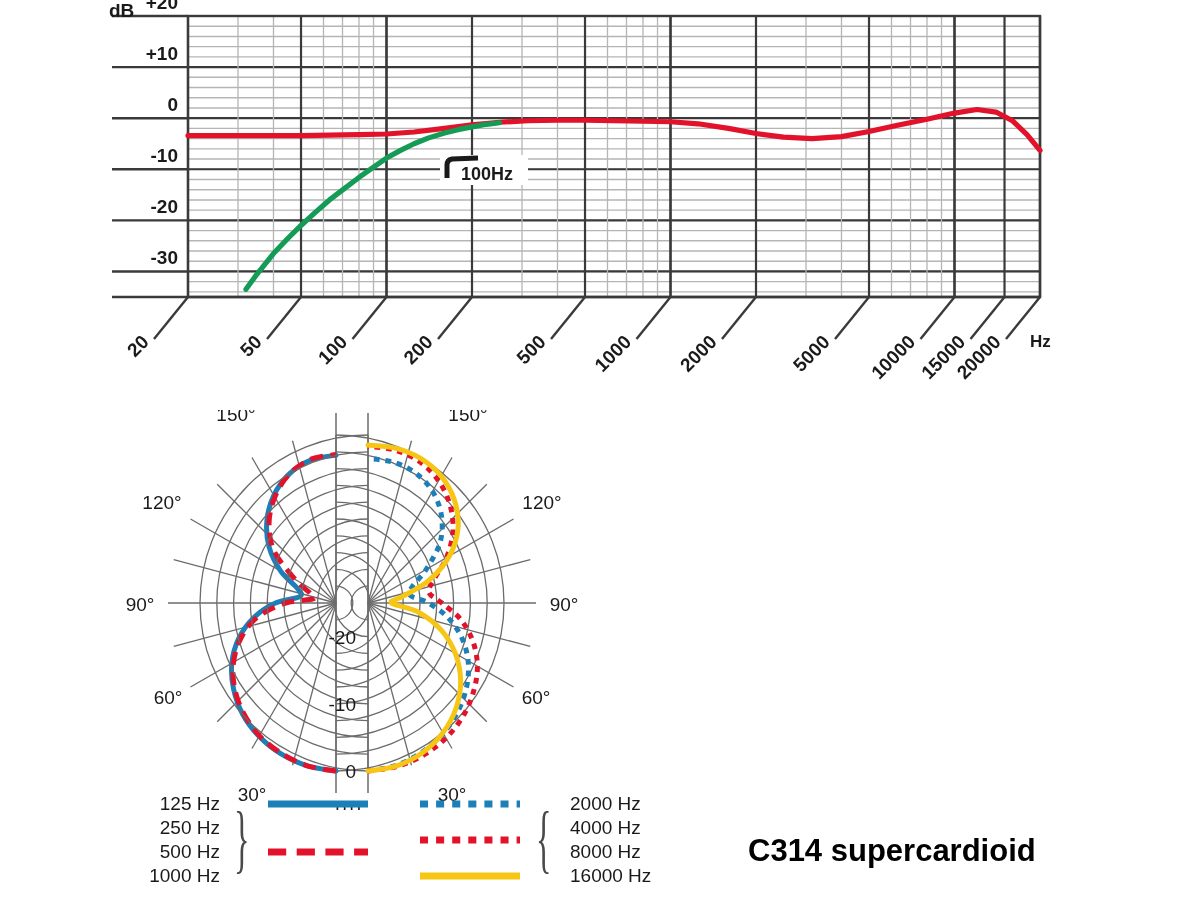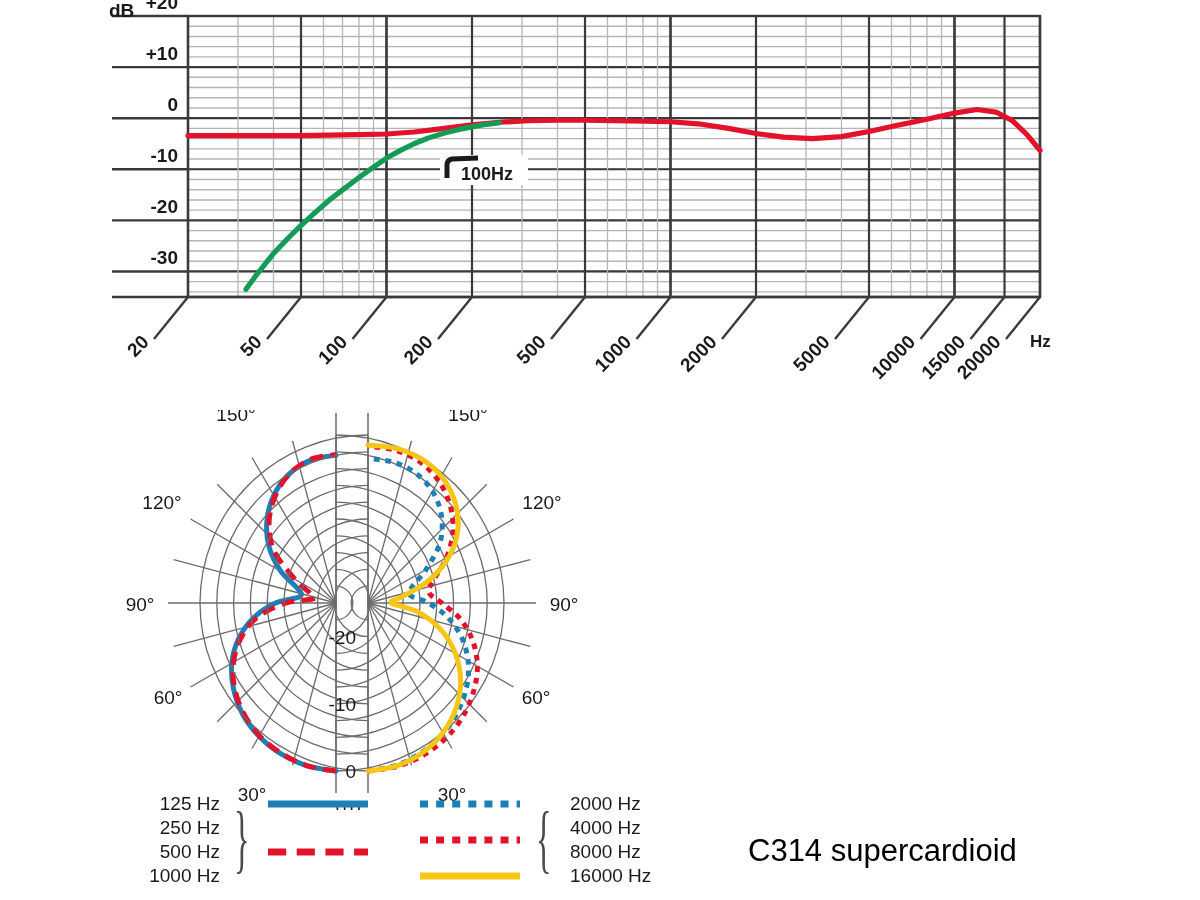--- a/index.html
+++ b/index.html
@@ -22,21 +22,21 @@
   }
   svg { display: block; }
   text { font-family: "Liberation Sans", sans-serif; fill: #1a1a1a; }
   .axis-label { font-size: 19px; font-weight: bold; }
   .freq-label { font-size: 19px; font-weight: bold; }
   .hz-unit { font-size: 17px; font-weight: bold; }
   .filter-label { font-size: 18px; font-weight: bold; }
   .polar-angle { font-size: 19px; }
   .polar-db { font-size: 19px; }
   .legend-label { font-size: 19px; }
-  .model-title { font-size: 31px; font-weight: normal; letter-spacing: 0px; }
+  .model-title { font-size: 31px; font-weight: bold; letter-spacing: 0px; }
   .brace { font-size: 52px; fill: #4a4a4a; font-family: "Liberation Serif", serif; }
 </style>
 </head>
 <body>
 
 <div id="root">
 
   <svg id="freq-svg" width="1200" height="380" style="position:absolute;left:0;top:0;">
     <g id="freq-grid">
         <line x1="188" y1="291.8909090909091" x2="1040" y2="291.8909090909091" stroke="#b5b5b5" stroke-width="1.4"></line>

